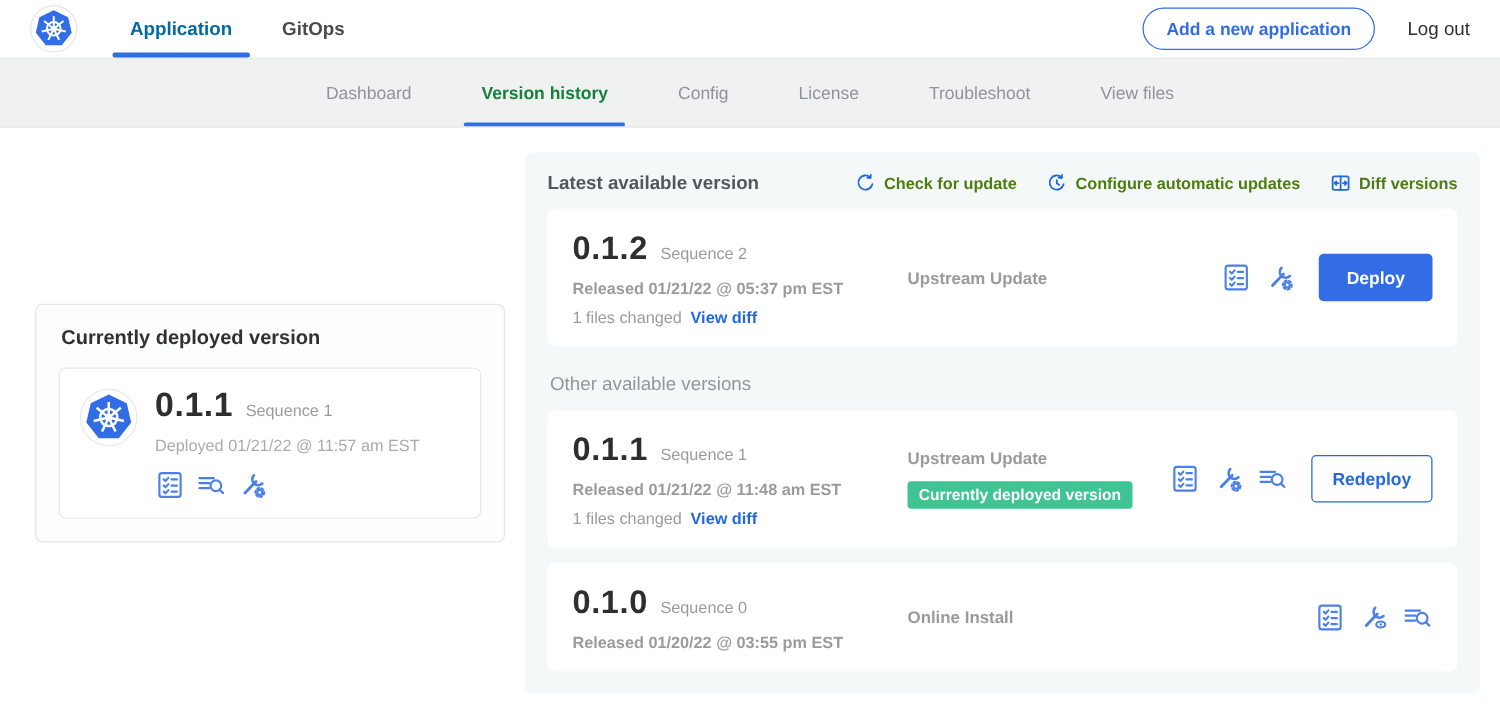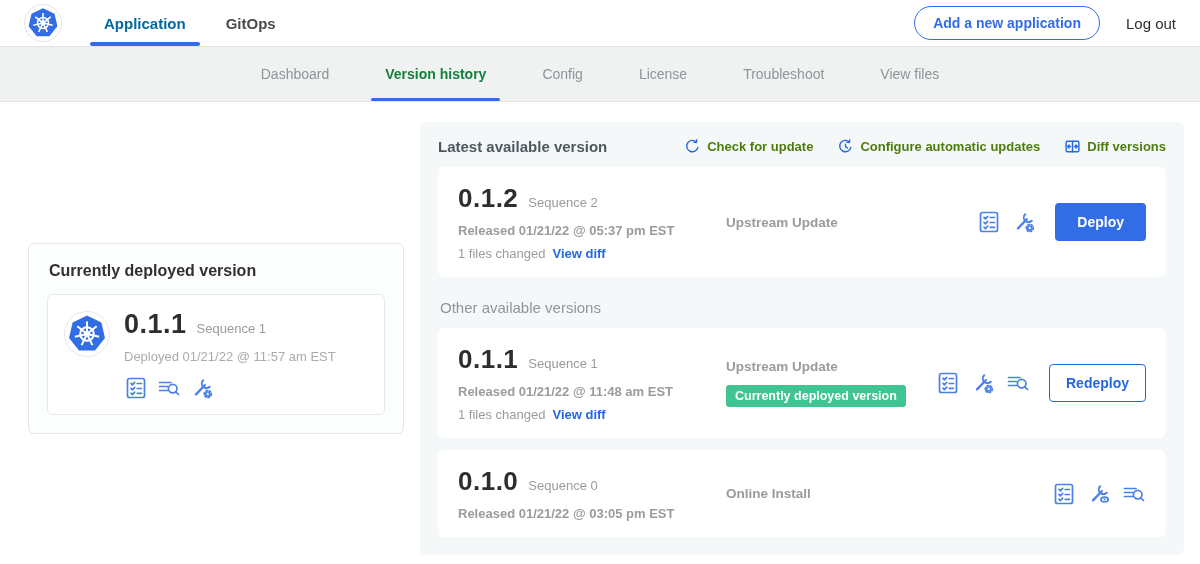--- a/index.html
+++ b/index.html
@@ -320,21 +320,21 @@
         <button class="redeploy-btn">Redeploy</button>
       </div>
     </div>
 
     <div class="v-card">
       <div class="v-col1">
         <div class="version-row">
           <span class="version-num">0.1.0</span>
           <span class="seq">Sequence 0</span>
         </div>
-        <div class="released">Released 01/21/22 @ 03:05 pm EST</div>
+        <div class="released">Released 01/20/22 @ 03:55 pm EST</div>
       </div>
       <div class="v-col2">
         <span class="source-label">Online Install</span>
       </div>
       <div class="v-col3">
         <span class="a-icon">
           <svg viewBox="0 0 24 24">
               <g class="st">
                 <rect x="3.5" y="2.5" width="17" height="19" rx="2"></rect>
                 <path d="M7 7.4l1.4 1.4 2.3-2.5"></path>

